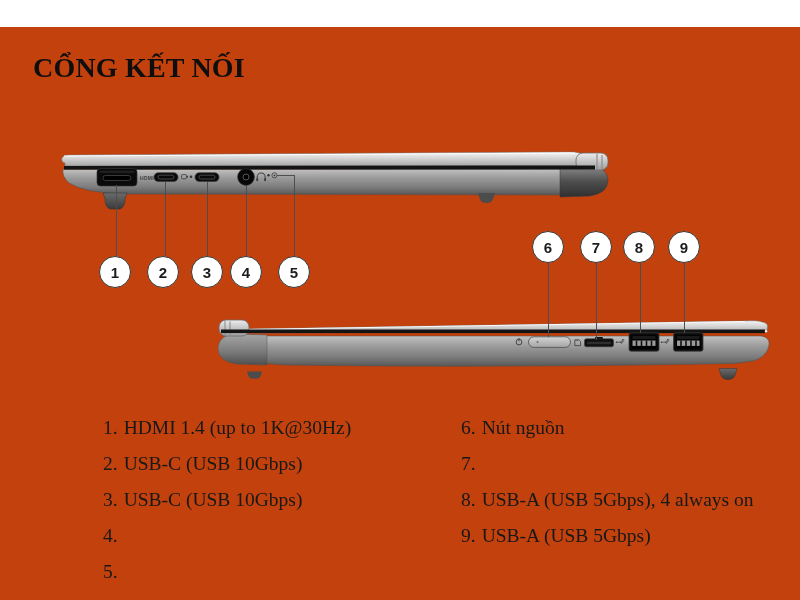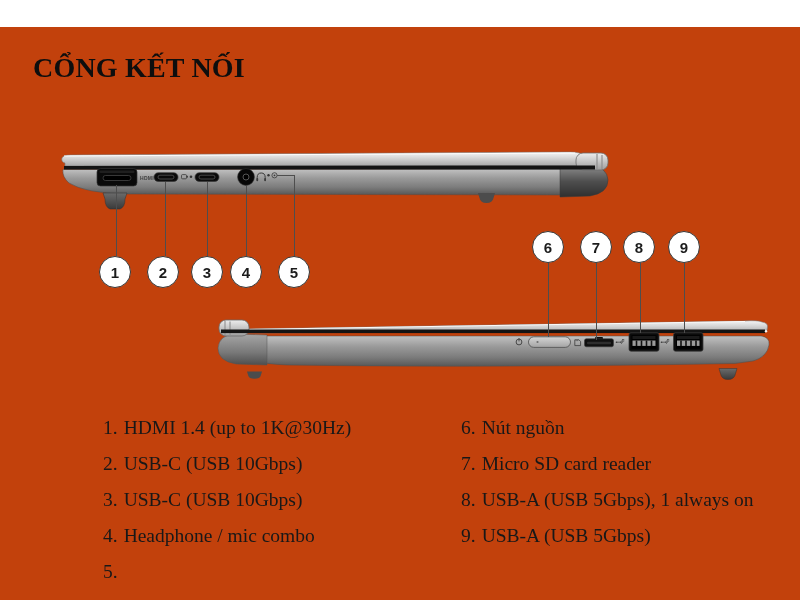--- a/index.html
+++ b/index.html
@@ -225,39 +225,37 @@
     <div class="row">
       <span class="num">2.</span>
       <span class="txt">USB-C (USB 10Gbps)</span>
     </div>
     <div class="row">
       <span class="num">3.</span>
       <span class="txt">USB-C (USB 10Gbps)</span>
     </div>
     <div class="row">
       <span class="num">4.</span>
-      <span class="txt">Headphone / mic combo</span>
     </div>
     <div class="row">
       <span class="num">5.</span>
     </div>
   </div>
 
   <div class="legend-col legend-right">
     <div class="row">
       <span class="num">6.</span>
       <span class="txt">Nút nguồn</span>
     </div>
     <div class="row">
       <span class="num">7.</span>
-      <span class="txt">Micro SD card reader</span>
     </div>
     <div class="row">
       <span class="num">8.</span>
-      <span class="txt">USB-A (USB 5Gbps), 1 always on</span>
+      <span class="txt">USB-A (USB 5Gbps), 4 always on</span>
     </div>
     <div class="row">
       <span class="num">9.</span>
       <span class="txt">USB-A (USB 5Gbps)</span>
     </div>
   </div>
 
 </div>
 
 </body></html>

